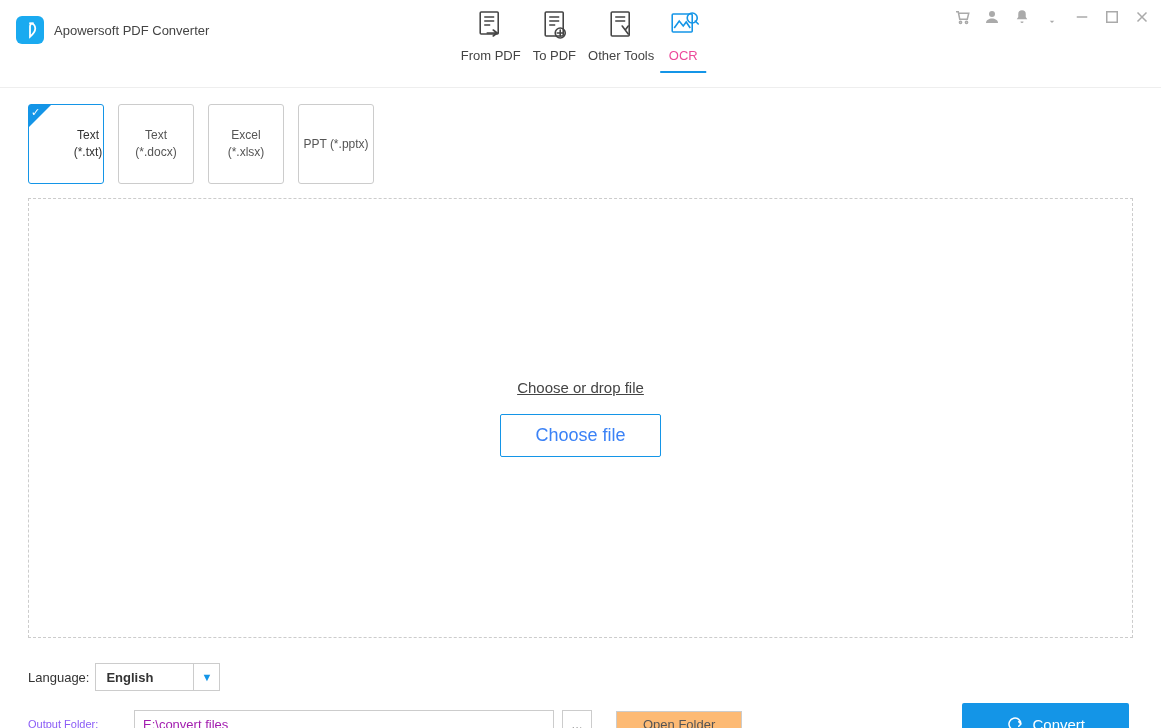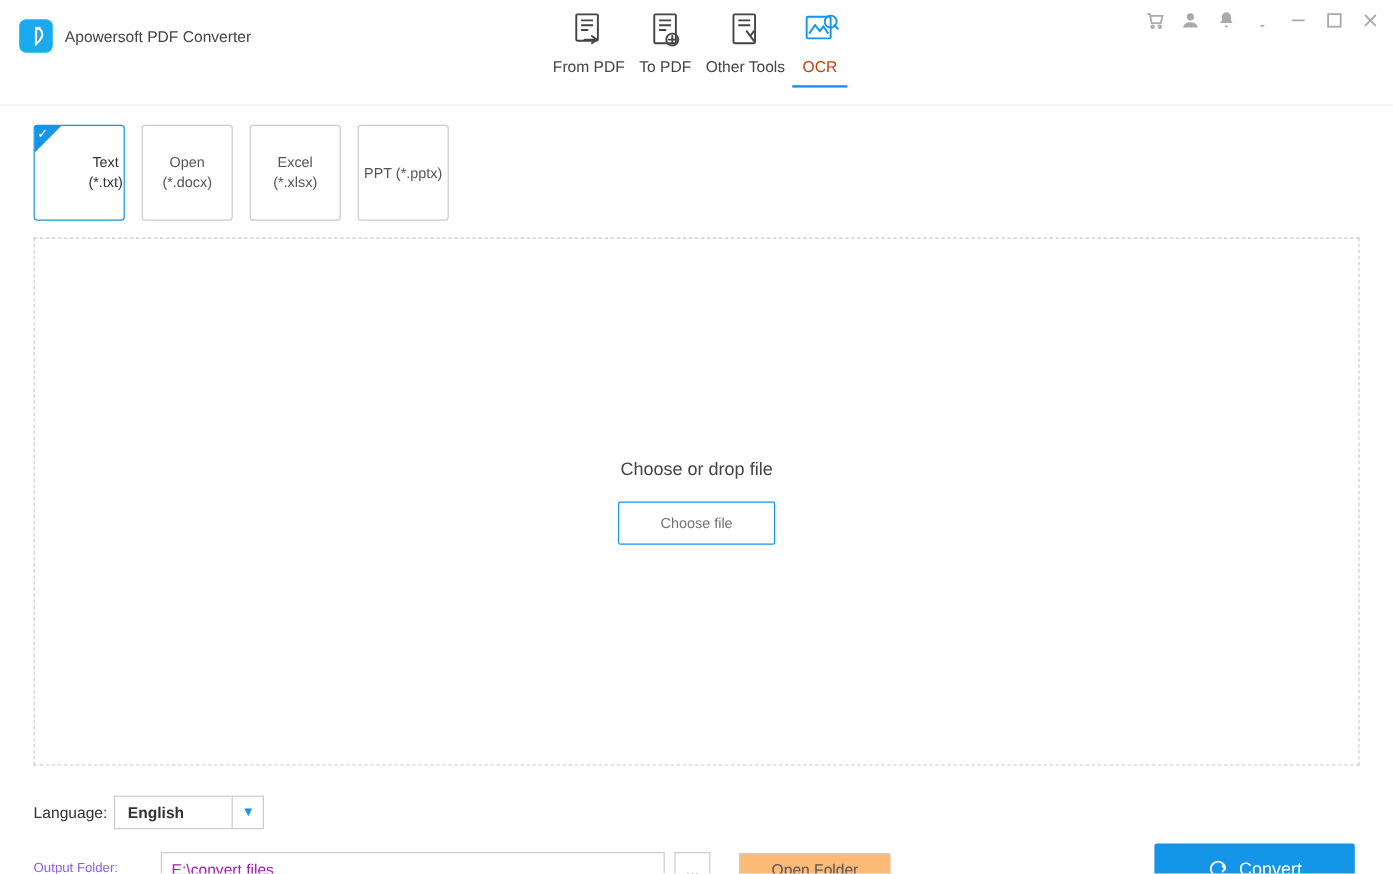--- a/index.html
+++ b/index.html
@@ -7,37 +7,37 @@
 
 .titlebar { height: 88px; border-bottom: 1px solid #eee; display: flex; align-items: flex-start; position: relative; }
 .logo-block { display: flex; align-items: center; padding: 16px 0 0 16px; }
 .logo { width: 28px; height: 28px; background: #1aaaf0; border-radius: 6px; display: flex; align-items: center; justify-content: center; margin-right: 10px; }
 .logo svg { width: 18px; height: 18px; }
 .app-title { font-size: 13px; color: #444; }
 
 .main-tabs { position: absolute; left: 50%; transform: translateX(-50%); top: 8px; display: flex; }
 .main-tab { display: flex; flex-direction: column; align-items: center; cursor: pointer; padding: 0 6px 8px 6px; color: #444; }
 .main-tab .tab-icon { width: 34px; height: 34px; margin-bottom: 6px; display:flex; align-items:center; justify-content:center; }
-.main-tab.active { color: #c2410c; border-bottom: 2px solid #1495e7; }
+.main-tab.active { color: #ec4899; border-bottom: 2px solid #1495e7; }
 .main-tab.active svg { stroke: #1495e7; }
 
 .window-controls { position: absolute; right: 10px; top: 8px; display: flex; gap: 12px; align-items: center; color: #aaa; }
 .window-controls .wc { width: 18px; height: 18px; display:flex; align-items:center; justify-content:center; cursor:pointer; }
 
 .content { padding: 16px 28px 0 28px; }
 
 .format-tiles { display: flex; gap: 14px; }
 .tile { width: 76px; height: 80px; border: 1px solid #ccc; border-radius: 3px; display: flex; align-items: center; justify-content: center; text-align: center; font-size: 12px; color: #555; cursor: pointer; position: relative; padding: 4px; line-height: 1.4; }
 .tile.selected { border-color: #1495e7; color: #333; padding-left: 48px; }
 .tile.selected::before { content: ""; position: absolute; top: 0; left: 0; border-top: 22px solid #1495e7; border-right: 22px solid transparent; }
 .tile.selected::after { content: "✓"; position: absolute; top: 0; left: 2px; color: #fff; font-size: 11px; }
 
 .dropzone { margin-top: 14px; height: 440px; border: 1px dashed #ccc; display: flex; flex-direction: column; align-items: center; justify-content: center; gap: 18px; }
-.drop-text { font-size: 15px; color: #444; }
-.choose-btn { border: 1px solid #1495e7; color: #737373; background: #fff; padding: 10px 34px; font-size: 12px; cursor: pointer; border-radius: 2px; }
+.drop-text { font-size: 15px; color: #444; text-decoration: underline; }
+.choose-btn { border: 1px solid #1495e7; color: #3b82f6; background: #fff; padding: 10px 34px; font-size: 18px; cursor: pointer; border-radius: 2px; }
 
 .lang-row { margin-top: 25px; display: flex; align-items: center; gap: 6px; }
 .lang-label { font-size: 13px; color: #333; }
 .lang-select { display: flex; border: 1px solid #ccc; height: 28px; align-items:center;font-weight:bold; }
 .lang-select .val { padding: 0 40px 0 10px; font-size: 13px; color:#333; }
 .lang-select .arrow { width: 26px; height: 100%; border-left: 1px solid #ccc; display:flex; align-items:center; justify-content:center; color:#1495e7; font-size:11px; }
 
 .footer-row { margin-top: 12px; display:flex; align-items:center; gap: 8px; }
 .folder-label { font-size: 11px; color:#8b5cf6; margin-right:6px; width: 92px; }
 .folder-input { flex: 0 0 420px; height: 28px; border:1px solid #ccc; padding: 12px 8px; font-size:13px; color:#a21caf; }
@@ -147,21 +147,21 @@
       </span>
   </div>
 </div>
 
 <div class="content">
   <div class="format-tiles">
     <div class="tile selected">
         <span>Text (*.txt)</span>
       </div>
     <div class="tile">
-        <span><span>Open</span><br><span>(*.docx)</span></span>
+        <span><span>Text</span><br><span>(*.docx)</span></span>
       </div>
     <div class="tile">
         <span>Excel (*.xlsx)</span>
       </div>
     <div class="tile">
         <span>PPT (*.pptx)</span>
       </div>
   </div>
 
   <div class="dropzone">

